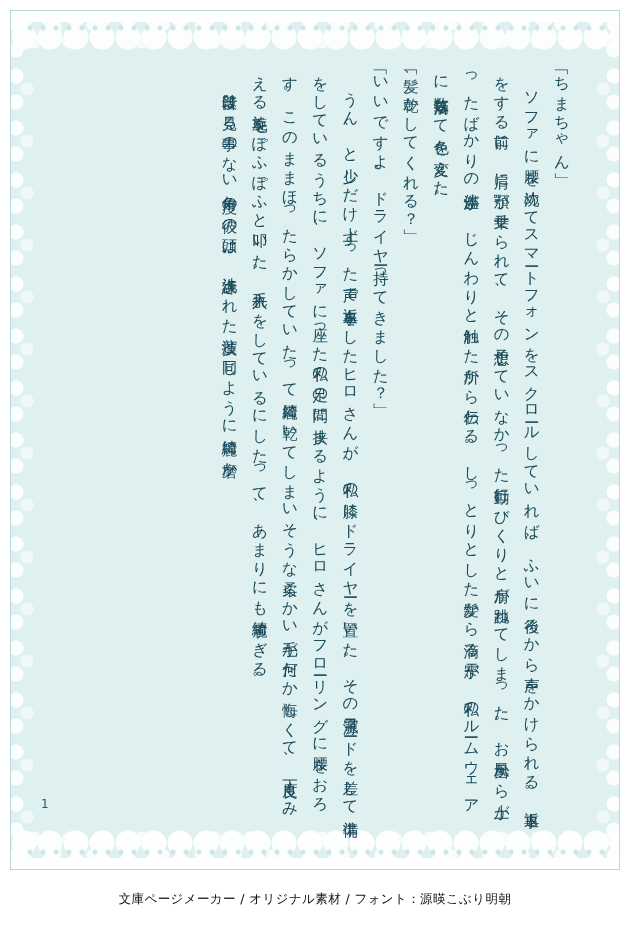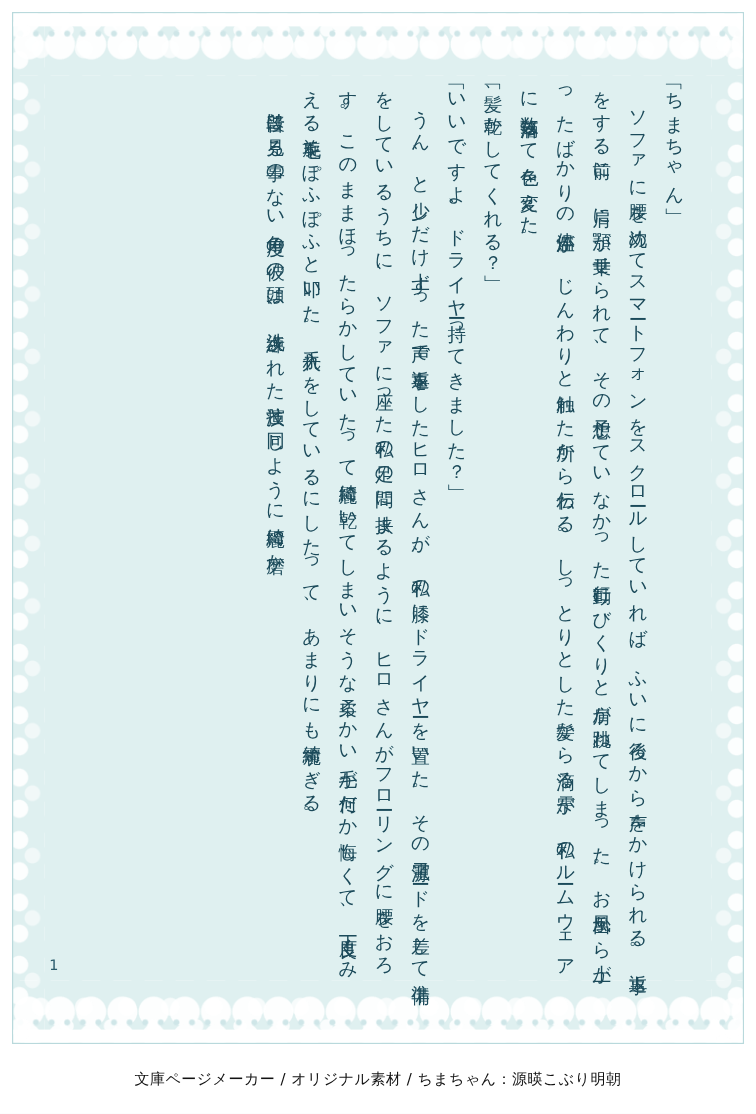--- a/index.html
+++ b/index.html
@@ -199,16 +199,16 @@
       <p class="para noindent">「髪、乾かしてくれる？」</p>
       <p class="para noindent">「いいですよ、ドライヤー持ってきました？」</p>
       <p class="para">うん、と少しだけ上ずった声で返事をしたヒロさんが、私の膝にドライヤーを置いた。その電源コードを差して準備をしているうちに、ソファに座った私の足の間に挟まるように、ヒロさんがフローリングに腰をおろす。このままほったらかしていたって綺麗に乾いてしまいそうな柔らかい毛が何だか悔しくて、丁度良くみえる旋毛をぽふぽふと叩いた。手入れをしているにしたって、あまりにも綺麗すぎる。</p>
       <p class="para">普段は見る事のない角度の彼の頭は、洗練された演技と同じように綺麗に磨か</p>
     </div>
 
     <div class="page-number">1</div>
   </div>
 
   <div class="footer">
-    <span class="credit">文庫ページメーカー / オリジナル素材 / ちまちゃん：源暎こぶり明朝</span>
+    <span class="credit">文庫ページメーカー / オリジナル素材 / フォント：源暎こぶり明朝</span>
   </div>
 
 </div>
 
 </body></html>

